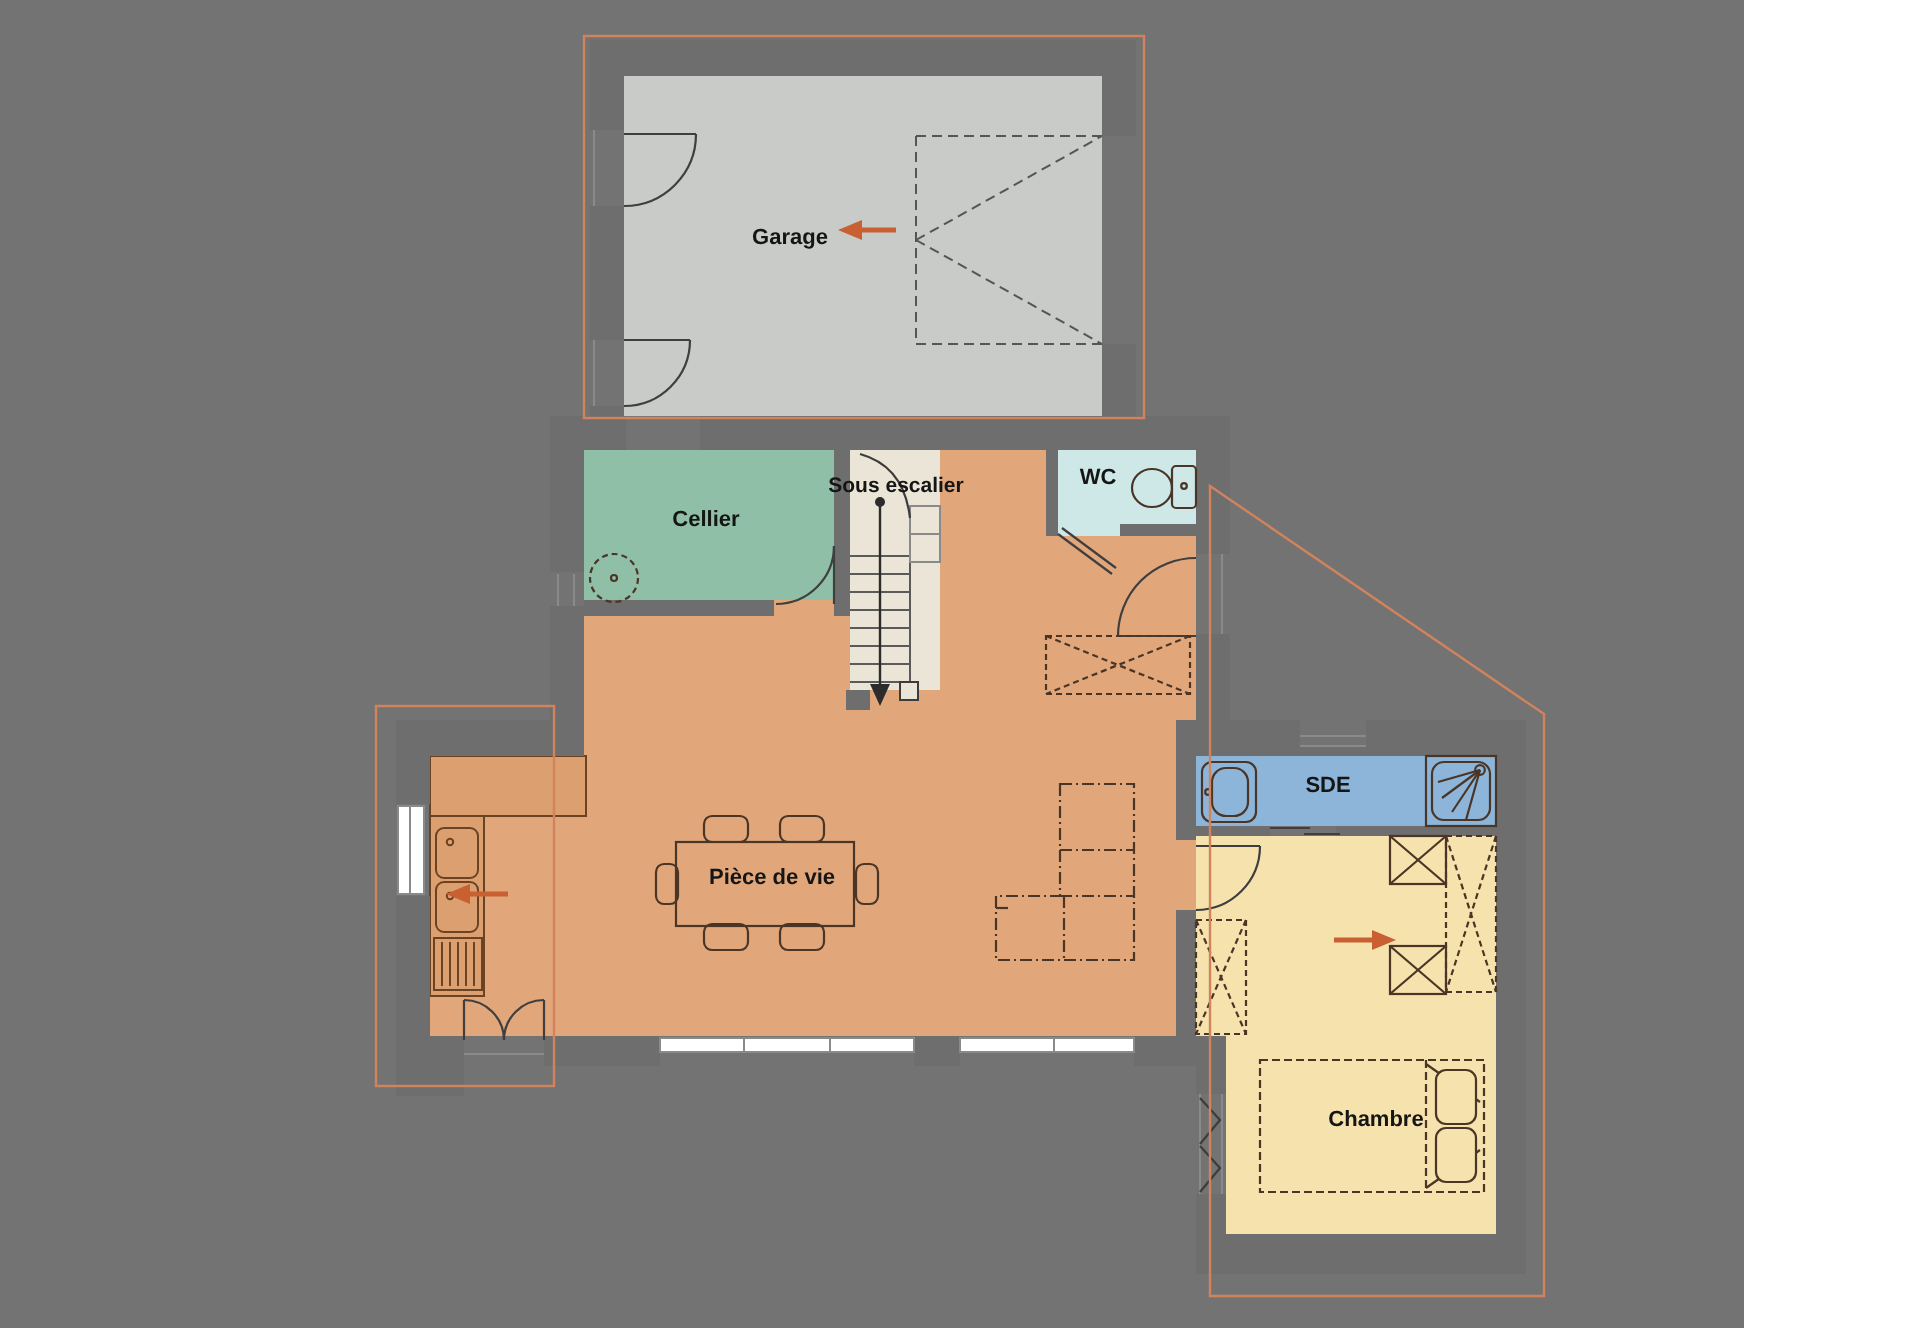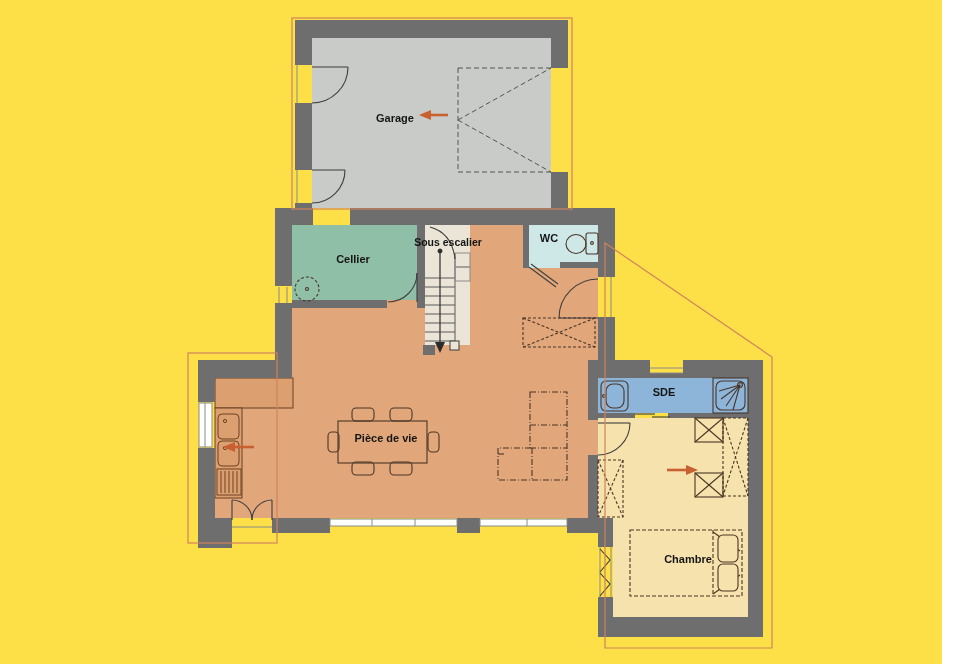--- a/index.html
+++ b/index.html
@@ -1,16 +1,16 @@
 <!DOCTYPE html>
 <html><head>
 <meta charset="utf-8">
 <style>
   html,body{margin:0;padding:0;background:#ffffff;}
-  #stage{position:relative;width:942px;height:664px;background:#fde047;overflow:hidden;}
+  #stage{position:relative;width:872px;height:664px;background:#737373;overflow:hidden;}
   svg{display:block;}
   text{font-family:"Liberation Sans",sans-serif;font-weight:bold;fill:#151515;}
   .lbl{font-size:11px;}
   .lbl-sm{font-size:10.5px;}
   .nf{fill:none;}
   .thin{stroke:#8a8a8a;stroke-width:1;fill:none;}
   .wwin{fill:#ffffff;stroke:#8a8a8a;stroke-width:1;}
   .tread{stroke:#5a5a5a;stroke-width:1;}
   .darkline{stroke:#3c3c3c;stroke-width:1.1;fill:none;}
 </style>

